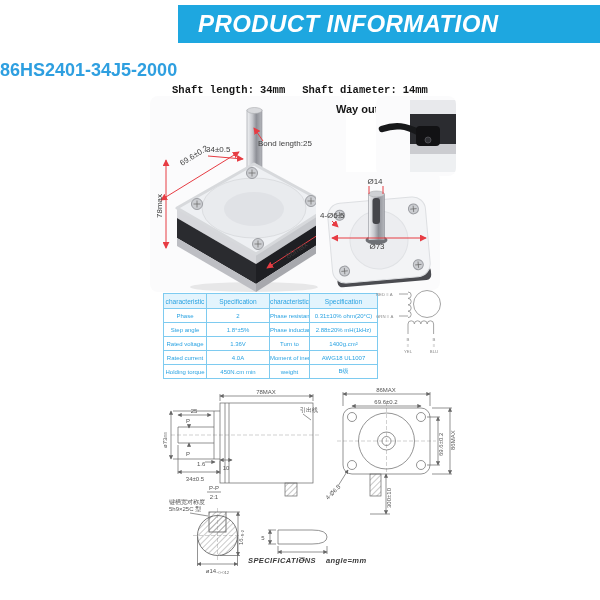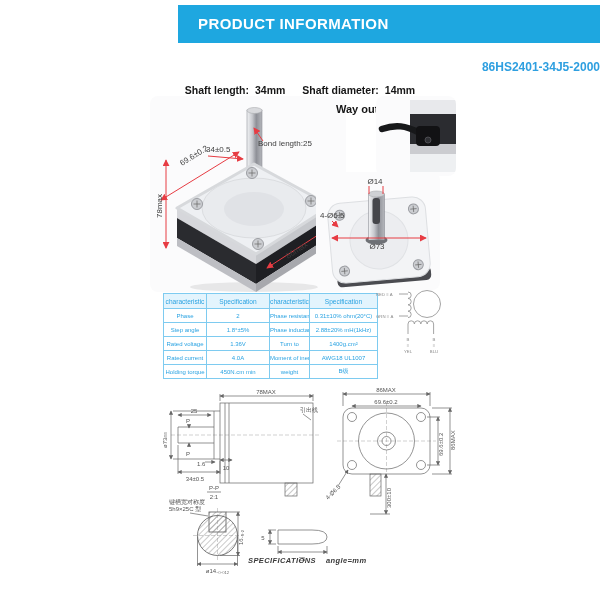--- a/index.html
+++ b/index.html
@@ -1,23 +1,23 @@
 <!DOCTYPE html>
 <html><head>
 <meta charset="utf-8">
 <style>
   html,body{margin:0;padding:0;background:#fff;}
   #app{position:relative;width:600px;height:600px;background:#fff;overflow:hidden;
        font-family:"Liberation Sans",sans-serif;}
   .abs{position:absolute;}
   .banner{left:178px;top:5px;width:422px;height:38px;background:#1ea7e0;color:#fff;
-          font-size:15px;font-weight:700;line-height:38px;padding-left:20px;
-          letter-spacing:.4px;box-sizing:border-box;}
-  .model{left:0;top:60px;width:600px;text-align:right;color:#2e9fe0;font-size:12px;font-weight:700;}
-  .subtitle{left:0;top:84px;width:600px;text-align:center;color:#161616;font-size:10.5px;font-weight:700;}
+          font-size:24px;font-weight:700;line-height:38px;padding-left:20px;
+          letter-spacing:.4px;box-sizing:border-box;font-style:italic;}
+  .model{left:0;top:60px;width:600px;text-align:left;color:#2e9fe0;font-size:18px;font-weight:700;}
+  .subtitle{left:0;top:84px;width:600px;text-align:center;color:#161616;font-size:10.5px;font-weight:700;font-family:Liberation Mono, monospace;}
   .subtitle span{margin:0 3px;}
   .subtitle .gap{margin-left:14px;}
   .photobg{background:#fbfbfc;border-radius:8px;}
   table.spec{border-collapse:collapse;table-layout:fixed;width:214px;}
   .spec th,.spec td{border:1px solid #7ecbf0;color:#2ba3e2;text-align:center;padding:0;
           overflow:hidden;white-space:nowrap;font-weight:400;}
   .spec th{background:#e3f4fd;font-size:6.6px;height:14px;}
   .spec td{font-size:6px;height:13px;}
   svg text{font-family:"Liberation Sans",sans-serif;}
   .dt{fill:#3d3d3d;font-size:8px;}

